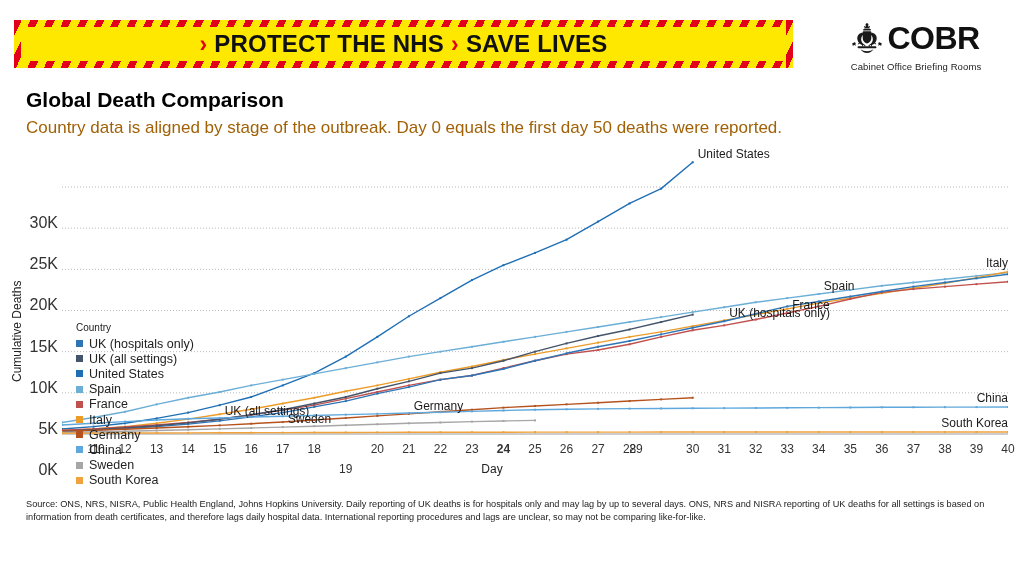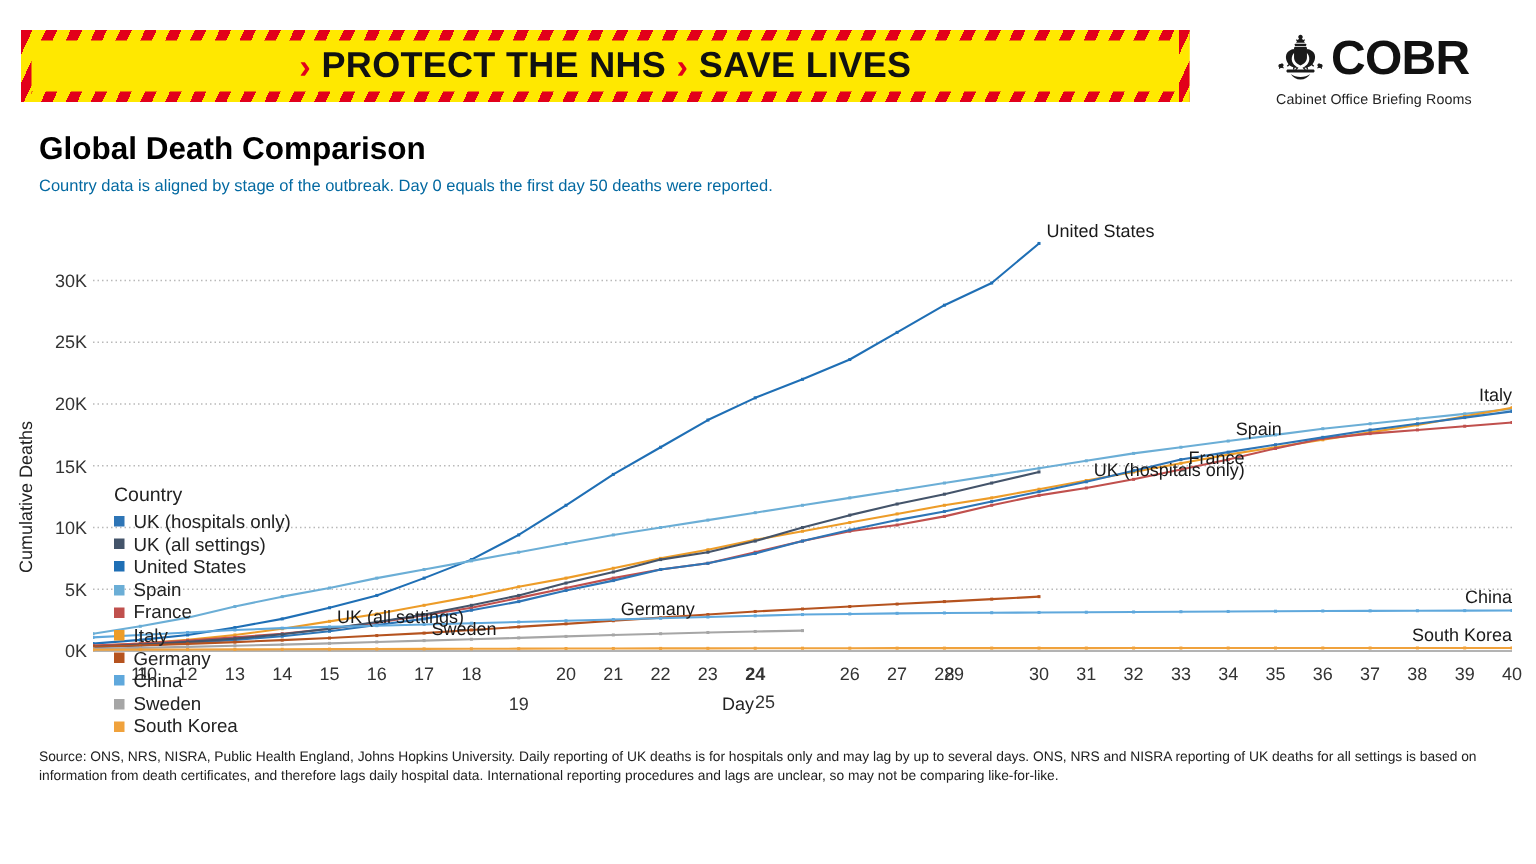--- a/index.html
+++ b/index.html
@@ -30,40 +30,40 @@
   }
   .chev{color:#E2001A;font-size:23px;font-weight:bold;}
   
   #cobr-logo{position:absolute;right:24px;top:22px;width:168px;height:56px;text-align:center;}
   #cobr-main{display:flex;justify-content:center;gap:5px;height:38px;}
   #crest{width:30px;height:34px;flex:0 0 auto;}
   #cobr-word{font-size:32px;font-weight:bold;letter-spacing:-0.5px;color:#111;line-height:1;}
   #cobr-sub{font-size:9.5px;color:#222;margin-top:1px;letter-spacing:0.1px;}
   
   #page-title{position:absolute;left:26px;top:88px;font-size:21px;font-weight:bold;color:#000000;}
-  #page-subtitle{position:absolute;left:26px;top:118px;font-size:11px;color:#0369a1;}
+  #page-subtitle{position:absolute;left:26px;top:118px;font-size:17px;color:#a16207;}
   
   #chart-wrap{position:absolute;left:0;top:150px;width:1024px;height:330px;}
   #y-axis-title{
     position:absolute;left:10px;top:232px;
     transform:rotate(-90deg);transform-origin:left top;
     font-size:12px;color:#222;white-space:nowrap;
   }
-  .ytick{position:absolute;right:0;font-size:12px;color:#333;text-align:right;
-         width:40px;transform:translateY(-50%);}
+  .ytick{position:absolute;right:0;font-size:16px;color:#333;text-align:right;
+         width:40px;transform:translateY(-50%);margin-top:36px;}
   #ytick-col{position:absolute;left:14px;top:0;width:44px;height:300px;}
   #plot{position:absolute;left:62px;top:0;width:946px;height:286px;}
   #plot svg{display:block;}
   #xtick-row{position:absolute;left:62px;top:292px;width:946px;height:20px;}
   .xtick{position:absolute;font-size:12px;color:#333;transform:translateX(-50%);}
   #x-axis-title{position:absolute;left:0;top:312px;width:984px;text-align:center;
                 font-size:12px;color:#222;}
   
   #legend{position:absolute;left:76px;top:172px;font-size:12.5px;color:#222;}
-  #legend-title{margin-bottom:3px;font-size:13px;color:#222;}
+  #legend-title{margin-bottom:3px;font-size:10px;color:#222;}
   .legend-item{display:flex;align-items:center;height:15.2px;}
   .legend-swatch{width:7px;height:7px;margin-right:6px;flex:0 0 auto;}
   
   .series-label{position:absolute;font-size:12px;color:#1a1a1a;white-space:nowrap;}
   
   #footnote{position:absolute;left:26px;top:498px;width:972px;
             font-size:9.2px;line-height:1.45;color:#222;}
 </style>
 </head>
 <body>
@@ -422,21 +422,21 @@
       <div class="xtick" style="left: 157.667px;">15</div>
       <div class="xtick" style="left: 189.2px;">16</div>
       <div class="xtick" style="left: 220.733px;">17</div>
       <div class="xtick" style="left: 252.267px;">18</div>
       <div class="xtick" style="left: 283.8px; margin-top: 20px;">19</div>
       <div class="xtick" style="left: 315.333px;">20</div>
       <div class="xtick" style="left: 346.867px;">21</div>
       <div class="xtick" style="left: 378.4px;">22</div>
       <div class="xtick" style="left: 409.933px;">23</div>
       <div class="xtick" style="left: 441.467px; font-weight: bold;">24</div>
-      <div class="xtick" style="left: 448px; margin-top: 19px;">25</div>
+      <div class="xtick" style="left: 473px;">25</div>
       <div class="xtick" style="left: 504.533px;">26</div>
       <div class="xtick" style="left: 536.067px;">27</div>
       <div class="xtick" style="left: 567.6px;">28</div>
       <div class="xtick" style="left: 574px;">29</div>
       <div class="xtick" style="left: 630.667px;">30</div>
       <div class="xtick" style="left: 662.2px;">31</div>
       <div class="xtick" style="left: 693.733px;">32</div>
       <div class="xtick" style="left: 725.267px;">33</div>
       <div class="xtick" style="left: 756.8px;">34</div>
       <div class="xtick" style="left: 788.333px;">35</div>

